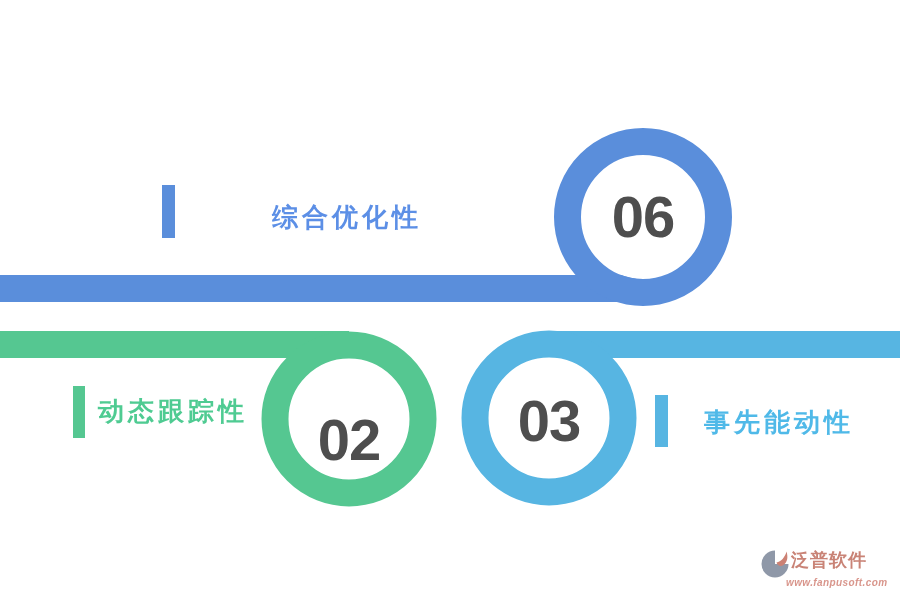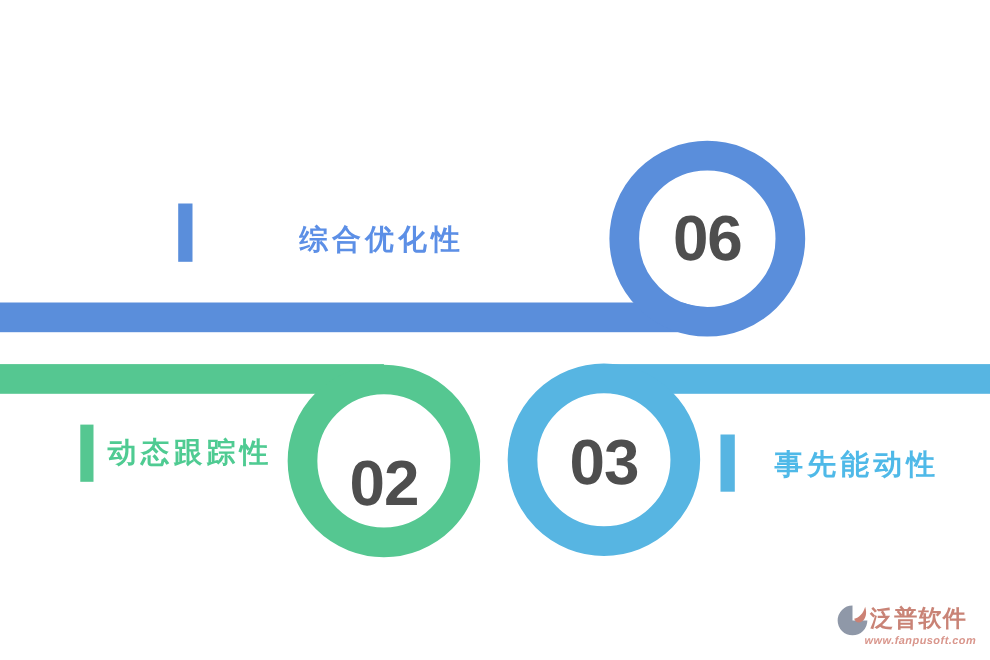--- a/index.html
+++ b/index.html
@@ -22,21 +22,21 @@
   .lbl.s3{color:#4FB9E8}
   .num1{left:643px;top:217px}
   .num2{left:349px;top:440px}
   .num3{left:549px;top:421px}
   .lbl1{left:347px;top:217px}
   .lbl2{left:173px;top:411px}
   .lbl3{left:779px;top:422px}
   .wm-logo{position:absolute;left:760px;top:549px;width:30px;height:30px;}
   .wm-brand{
     position:absolute;left:791px;top:551px;
-    font-size:21px;font-weight:700;color:#C98376;letter-spacing:1px;line-height:1.1;white-space:nowrap;text-align:center;
+    font-size:18px;font-weight:700;color:#C98376;letter-spacing:1px;line-height:1.1;white-space:nowrap;text-align:center;
   }
   .wm-url{
     position:absolute;left:786px;top:577px;
     font-size:10px;font-weight:700;color:#D9968C;letter-spacing:0.4px;line-height:1.2;white-space:nowrap;font-style:italic;
   }
 </style>
 </head>
 <body>
 
 <div class="stage">

